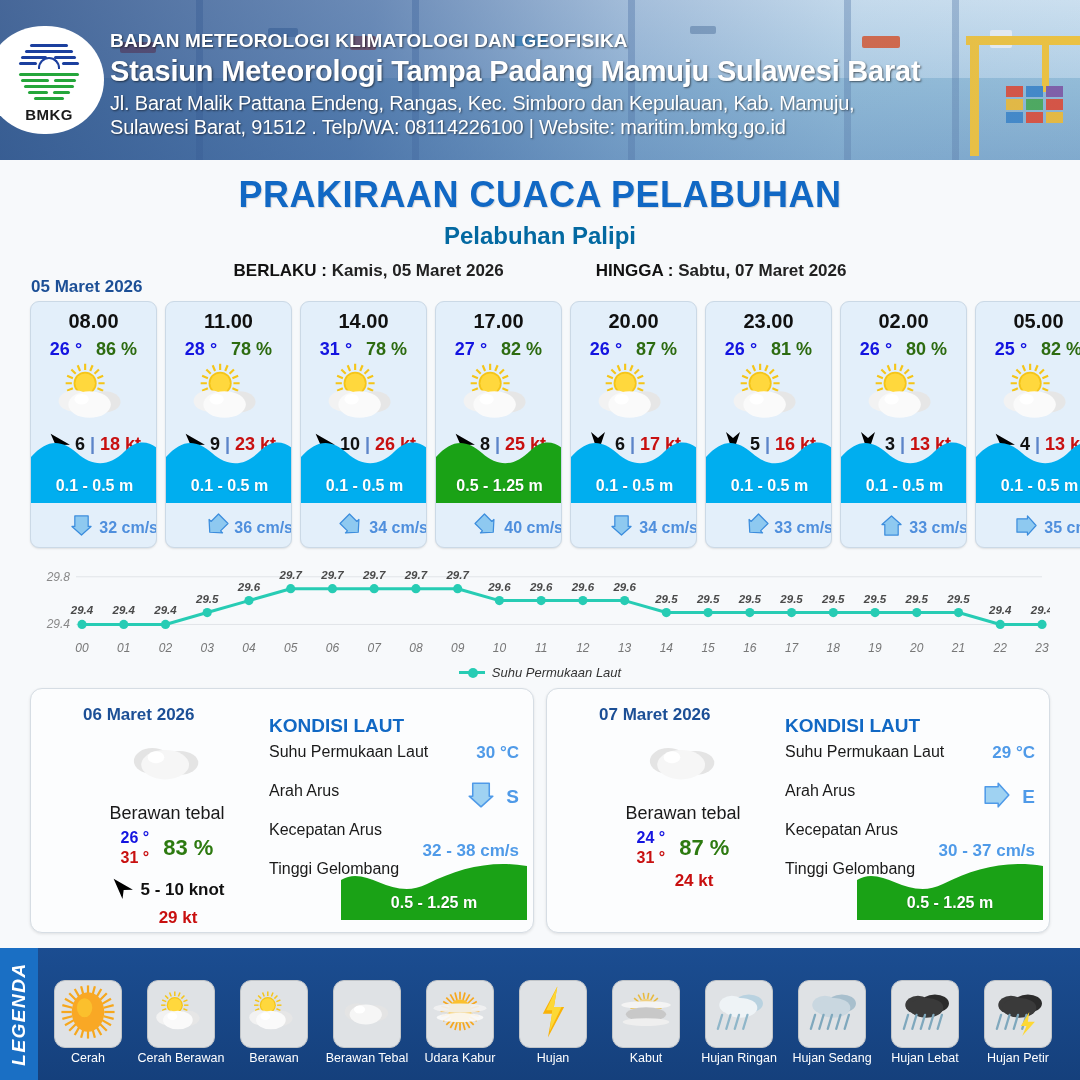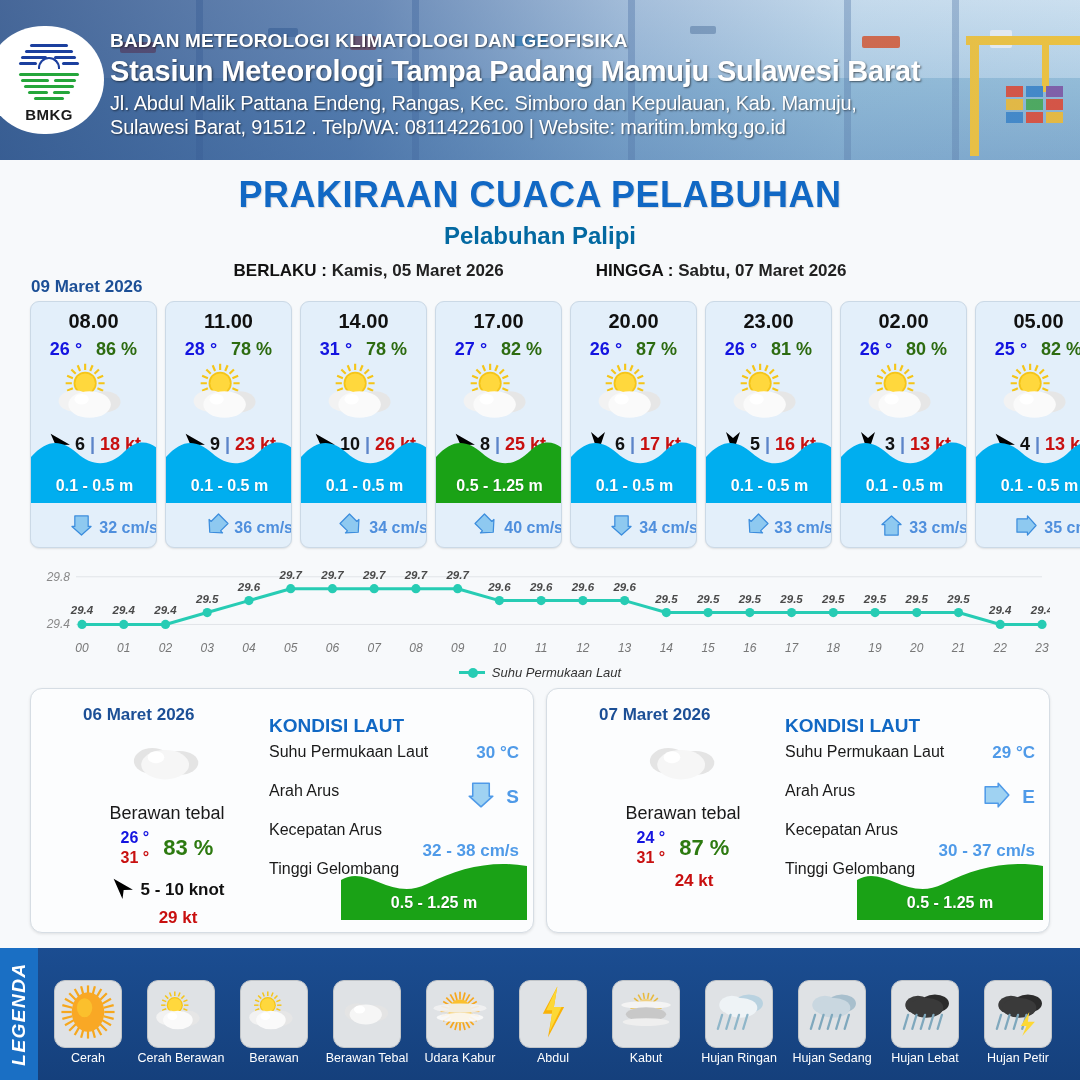--- a/index.html
+++ b/index.html
@@ -200,41 +200,41 @@
         <div class="arc green-arc" style="left:37px;top:20px;width:17px;"></div>
         <div class="arc green-arc" style="left:18px;top:26px;width:30px;"></div>
       </div>
     </div>
     <div class="logo-text">BMKG</div>
   </div>
 
   <div class="hdr-text">
     <div class="hdr-line1">BADAN METEOROLOGI KLIMATOLOGI DAN GEOFISIKA</div>
     <div class="hdr-line2">Stasiun Meteorologi Tampa Padang Mamuju Sulawesi Barat</div>
-    <div class="hdr-line3">Jl. Abdul Malik Pattana Endeng, Rangas, Kec. Simboro dan Kepulauan, Kab. Mamuju,</div>
+    <div class="hdr-line3">Jl. Barat Malik Pattana Endeng, Rangas, Kec. Simboro dan Kepulauan, Kab. Mamuju,</div>
     <div class="hdr-line3">Sulawesi Barat, 91512 . Telp/WA: 08114226100 | Website: maritim.bmkg.go.id</div>
   </div>
 </div>
 
 <div class="title-zone">
   <div class="t-main">PRAKIRAAN CUACA PELABUHAN</div>
   <div class="t-sub">Pelabuhan Palipi</div>
   <div class="t-dates">
     <div>
       <b>BERLAKU :</b>
       <span>Kamis, 05 Maret 2026</span>
     </div>
     <div>
       <b>HINGGA :</b>
       <span>Sabtu, 07 Maret 2026</span>
     </div>
   </div>
 </div>
 
-<div class="day-label">09 Maret 2026</div>
+<div class="day-label">05 Maret 2026</div>
 
 <div class="cards" id="cards">
     <div class="card">
     <div class="c-time">08.00</div>
     <div class="c-row">
       <span class="c-temp">26 °</span>
       <span class="c-hum">86 %</span>
     </div>
     <div class="c-icon">
         <svg width="96" height="62" viewBox="0 0 100 70">
@@ -986,21 +986,21 @@
     </div>
     <div class="leg-txt">Udara Kabur</div>
       </div>
       <div class="leg-item">
         <div class="leg-box">
       <span><svg width="34.1" height="60" viewBox="0 0 40 64">
     <polygon points="25,2 8,34 19,34 14,62 33,26 21,26" fill="#f9b208"></polygon>
     <polygon points="25,2 12,30 19,30 16,55 30,26 21,26" fill="#fdd835"></polygon>
   </svg></span>
     </div>
-    <div class="leg-txt">Abdul</div>
+    <div class="leg-txt">Hujan</div>
       </div>
       <div class="leg-item">
         <div class="leg-box">
       <span><svg width="62" height="60" viewBox="0 0 80 70">
     <line x1="52" y1="30" x2="60" y2="30" stroke="#e8b93c" stroke-width="2"></line>
               <line x1="51.2763114494309" y1="34.104241719908025" x2="58.79385241571817" y2="36.84040286651337" stroke="#e8b93c" stroke-width="2"></line>
               <line x1="49.19253331742774" y1="37.71345131623847" x2="55.32088886237956" y2="42.85575219373079" stroke="#e8b93c" stroke-width="2"></line>
               <line x1="46" y1="40.392304845413264" x2="50" y2="47.32050807568877" stroke="#e8b93c" stroke-width="2"></line>
               <line x1="42.08377813200317" y1="41.817693036146494" x2="43.47296355333861" y2="49.69615506024416" stroke="#e8b93c" stroke-width="2"></line>
               <line x1="37.91622186799684" y1="41.817693036146494" x2="36.52703644666139" y2="49.69615506024416" stroke="#e8b93c" stroke-width="2"></line>

